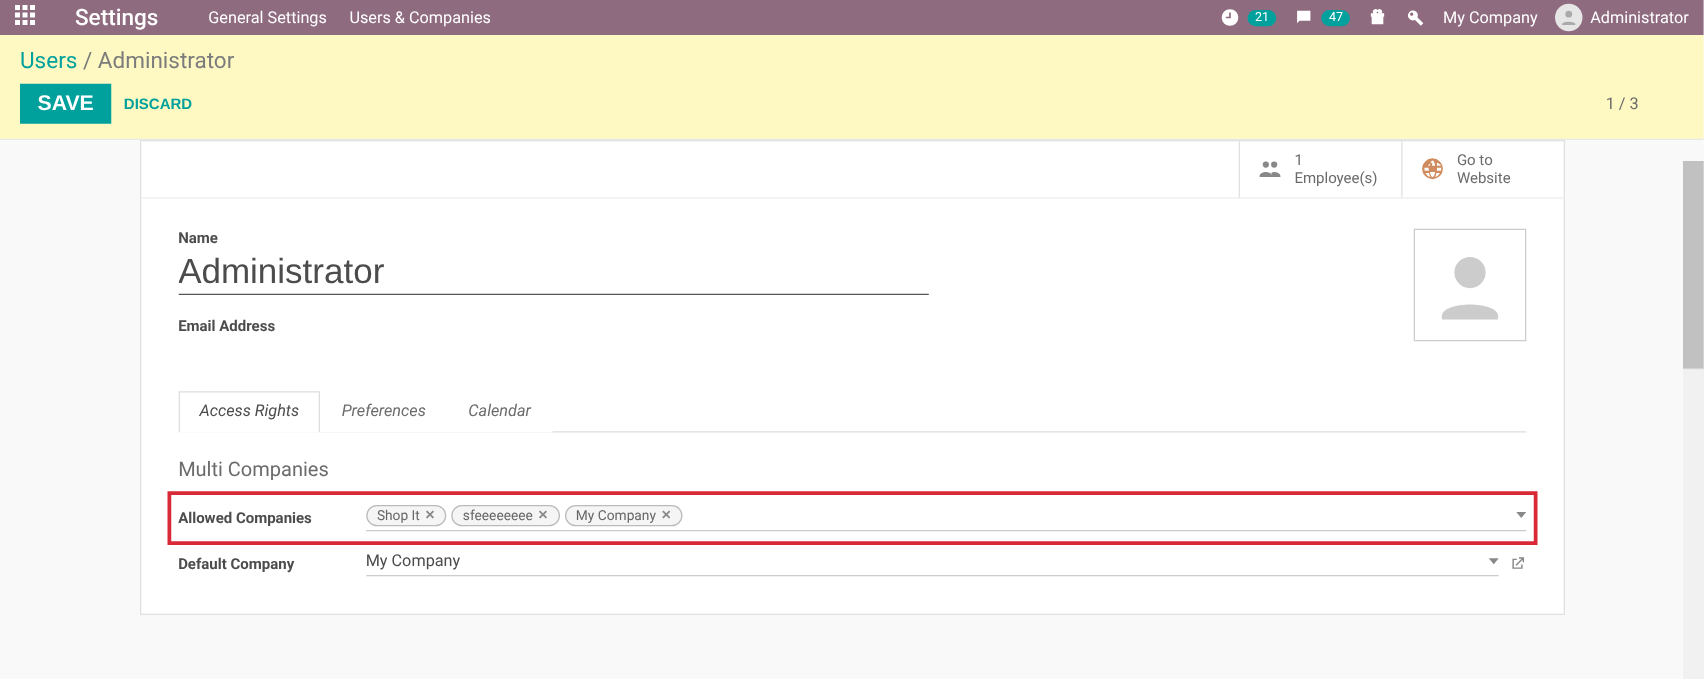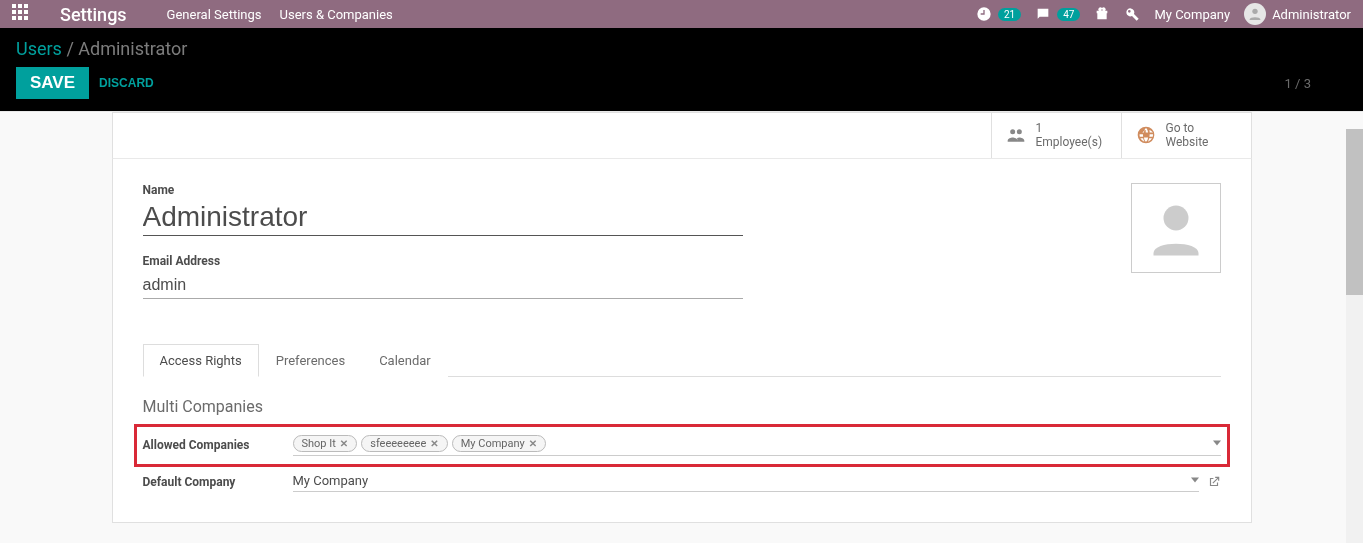--- a/index.html
+++ b/index.html
@@ -11,21 +11,21 @@
   .app-title { font-size: 18px; font-weight: 500; margin-right: 40px; }
   .nav-link { color: #fff; font-size: 13px; margin-right: 18px; cursor: pointer; }
   .spacer { flex: 1; }
   .topbar-right { display: flex; align-items: center; gap: 14px; }
   .badge-pill { display: inline-flex; align-items: center; gap: 4px; }
   .badge-pill .count { background: #00a09d; color: #fff; font-size: 10px; font-weight: normal; padding: 1px 6px; border-radius: 8px; }
   .icon { width: 16px; height: 16px; display: inline-block; fill: #fff; }
   .user-avatar-sm { width: 22px; height: 22px; border-radius: 50%; background: #e6e6e6; display: inline-flex; align-items: center; justify-content: center; }
   .topbar-right .item { display: flex; align-items: center; gap: 6px; cursor: pointer; font-size: 13px; }
   
-  .controlbar { background: #000000; padding: 10px 16px 12px 16px; border-bottom: 1px solid #e9e9e9; }
+  .controlbar { background: #fef9c3; padding: 10px 16px 12px 16px; border-bottom: 1px solid #e9e9e9; }
   .breadcrumb { font-size: 18px; color: #7c7c7c; margin-bottom: 8px; }
   .breadcrumb a { color: #00a09d; text-decoration: none; }
   .ctrl-row { display: flex; align-items: center; }
   .btn-save { background: #00a09d; color: #fff; border: none; padding: 6px 14px; font-size: 17px; font-weight: 600; cursor: pointer; margin-right: 10px; }
   .btn-discard { color: #00a09d; background: none; border: none; font-size: 12px; font-weight: 600; cursor: pointer; }
   .pager { margin-left: auto; display: flex; align-items: center; gap: 10px; color: #6b6b6b; font-size: 13px; }
   .pager .arrow { cursor: pointer; fill: #6b6b6b; width: 8px; height: 12px; padding: 4px; }
   
   .content-wrap { display:flex; justify-content:center; padding: 0; }
   .sheet-area { width: 1140px; position: relative; }
@@ -40,21 +40,21 @@
   .form-top { display:flex; gap: 42px; }
   .form-left { flex:1; max-width: 600px;}
   .label { font-size: 12px; font-weight: 700; color: #4c4c4c; margin-bottom: 2px; display:block;}
   .inp-lg { width: 100%; border: none; border-bottom: 1px solid #555; font-size: 28px; color: #4c4c4c; padding: 2px 0; outline: none; background: transparent; }
   .inp-md { width: 100%; border: none; border-bottom: 1px solid #aaa; font-size: 16px; color: #4c4c4c; padding: 4px 0; outline: none; background: transparent; margin-top:2px;}
   .form-left .row { margin-bottom: 18px;}
   .avatar-box { width: 90px; height: 90px; border: 1px solid #ccc; display:flex; align-items:center; justify-content:center; margin-left:auto;}
   .avatar-box svg { width:60px; height:60px; fill:#ccc; }
   
   .tabs { display:flex; border-bottom: 1px solid #ddd; margin-top: 26px;}
-  .tab { padding: 8px 16px; border: 1px solid transparent; border-bottom:none; font-size:13px; color:#6b6b6b; cursor:pointer; position:relative; top:1px; background:#fff;}
+  .tab { padding: 8px 16px; border: 1px solid transparent; border-bottom:none; font-size:13px; color:#6b6b6b; cursor:pointer; position:relative; top:1px; background:#fff;font-style:italic;}
   .tab.active { border-color:#ddd; color:#4c4c4c; border-bottom:1px solid #fff;}
   
   .section-title { font-size: 16px; color: #6b6b6b; margin: 20px 0 8px 0; font-weight:400;}
   .frow { display:flex; align-items:center; padding: 6px 0;}
   .frow .flabel { width: 150px; font-size:12px; font-weight:700; color:#4c4c4c;}
   .frow .fval { flex:1; position:relative; border-bottom:1px solid #ccc; padding-bottom:3px; display:flex; align-items:center; gap:4px; flex-wrap:wrap;}
   .tag { border:1px solid #bbb; border-radius:10px; padding: 1px 8px; font-size:11px; color:#666; display:inline-flex; align-items:center; gap:4px; background:#f5f5f5;}
   .tag .x { cursor:pointer; font-weight:bold; color:#888; font-size:10px;}
   .caret { margin-left:auto; fill:#888; width:8px; height:8px;}
   .ext-link { margin-left:8px; fill:#888; width:14px; height:14px; cursor:pointer;}
@@ -167,21 +167,20 @@
 
     <div class="sheet">
       <div class="form-top">
         <div class="form-left">
           <div class="row">
             <span class="label">Name</span>
             <input class="inp-lg" value="Administrator" style="">
           </div>
           <div class="row">
             <span class="label">Email Address</span>
-            <input class="inp-md" value="admin" style="">
           </div>
         </div>
         <div class="avatar-box">
           <svg viewBox="0 0 24 24">
               <circle cx="12" cy="8" r="5"></circle>
               <path d="M3 22c0-5 18-5 18 0v1H3v-1z"></path>
             </svg>
         </div>
       </div>
 

